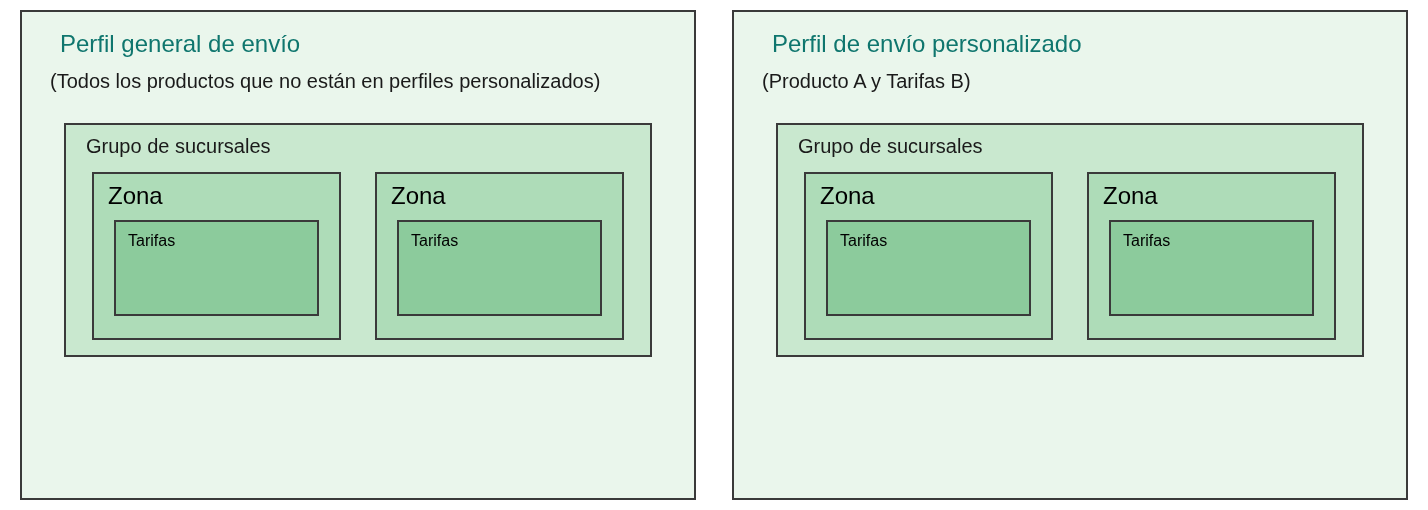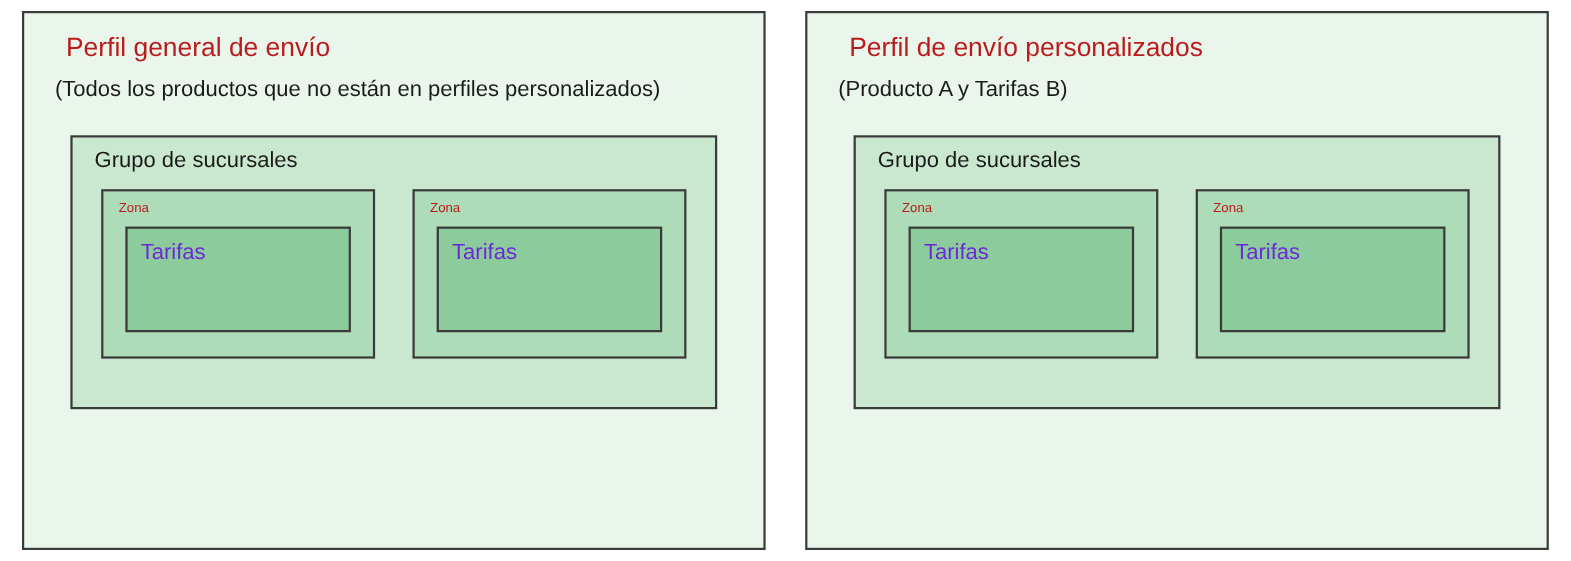--- a/index.html
+++ b/index.html
@@ -21,34 +21,34 @@
   .profile-box {
     flex: 1;
     background: #eaf6ec;
     border: 2px solid #3a3a3a;
     padding: 18px 28px 32px 28px;
     display: flex;
     flex-direction: column;
   }
   .profile-title {
     font-size: 24px;
-    color: #b91c1c;
+    color: #0f766e;
     margin-left: 10px;
     margin-bottom: 12px;
   }
   .profile-subtitle {
     font-size: 20px;
     color: #1a1a1a;
     margin-left: 0px;
     margin-bottom: 30px;
   }
   .group-box {
     background: #c9e8cf;
     border: 2px solid #3a3a3a;
-    padding: 10px 18px 44px 18px;
+    padding: 10px 18px 15px 18px;
     display: flex;
     flex-direction: column;
     margin: 0 14px;
   }
   .group-label {
     font-size: 20px;
     color: #1a1a1a;
     margin-bottom: 14px;
     margin-left: 2px;
   }
@@ -59,35 +59,35 @@
   }
   .zone-box {
     flex: 1;
     background: #aedcb8;
     border: 2px solid #3a3a3a;
     padding: 8px 12px 22px 12px;
     display: flex;
     flex-direction: column;
   }
   .zone-label {
-    font-size: 12px;
-    color: #b91c1c;
+    font-size: 24px;
+    color: #000000;
     margin-bottom: 10px;
     margin-left: 2px;
   }
   .rates-box {
     background: #8ccb9c;
     border: 2px solid #3a3a3a;
     padding: 10px 12px;
     margin: 0 8px;
     min-height: 96px;
   }
   .rates-label {
-    font-size: 20px;
-    color: #6d28d9;
+    font-size: 16px;
+    color: #000000;
   }
 </style>
 </head>
 <body>
 
 <div class="canvas">
 
   <div class="profile-box">
     <div class="profile-title">Perfil general de envío</div>
     <div class="profile-subtitle">(Todos los productos que no están en perfiles personalizados)</div>
@@ -104,21 +104,21 @@
           <div class="zone-label">Zona</div>
           <div class="rates-box">
             <div class="rates-label">Tarifas</div>
           </div>
         </div>
       </div>
     </div>
   </div>
 
   <div class="profile-box">
-    <div class="profile-title">Perfil de envío personalizados</div>
+    <div class="profile-title">Perfil de envío personalizado</div>
     <div class="profile-subtitle">(Producto A y Tarifas B)</div>
     <div class="group-box">
       <div class="group-label">Grupo de sucursales</div>
       <div class="zones-row">
         <div class="zone-box">
           <div class="zone-label">Zona</div>
           <div class="rates-box">
             <div class="rates-label">Tarifas</div>
           </div>
         </div>

